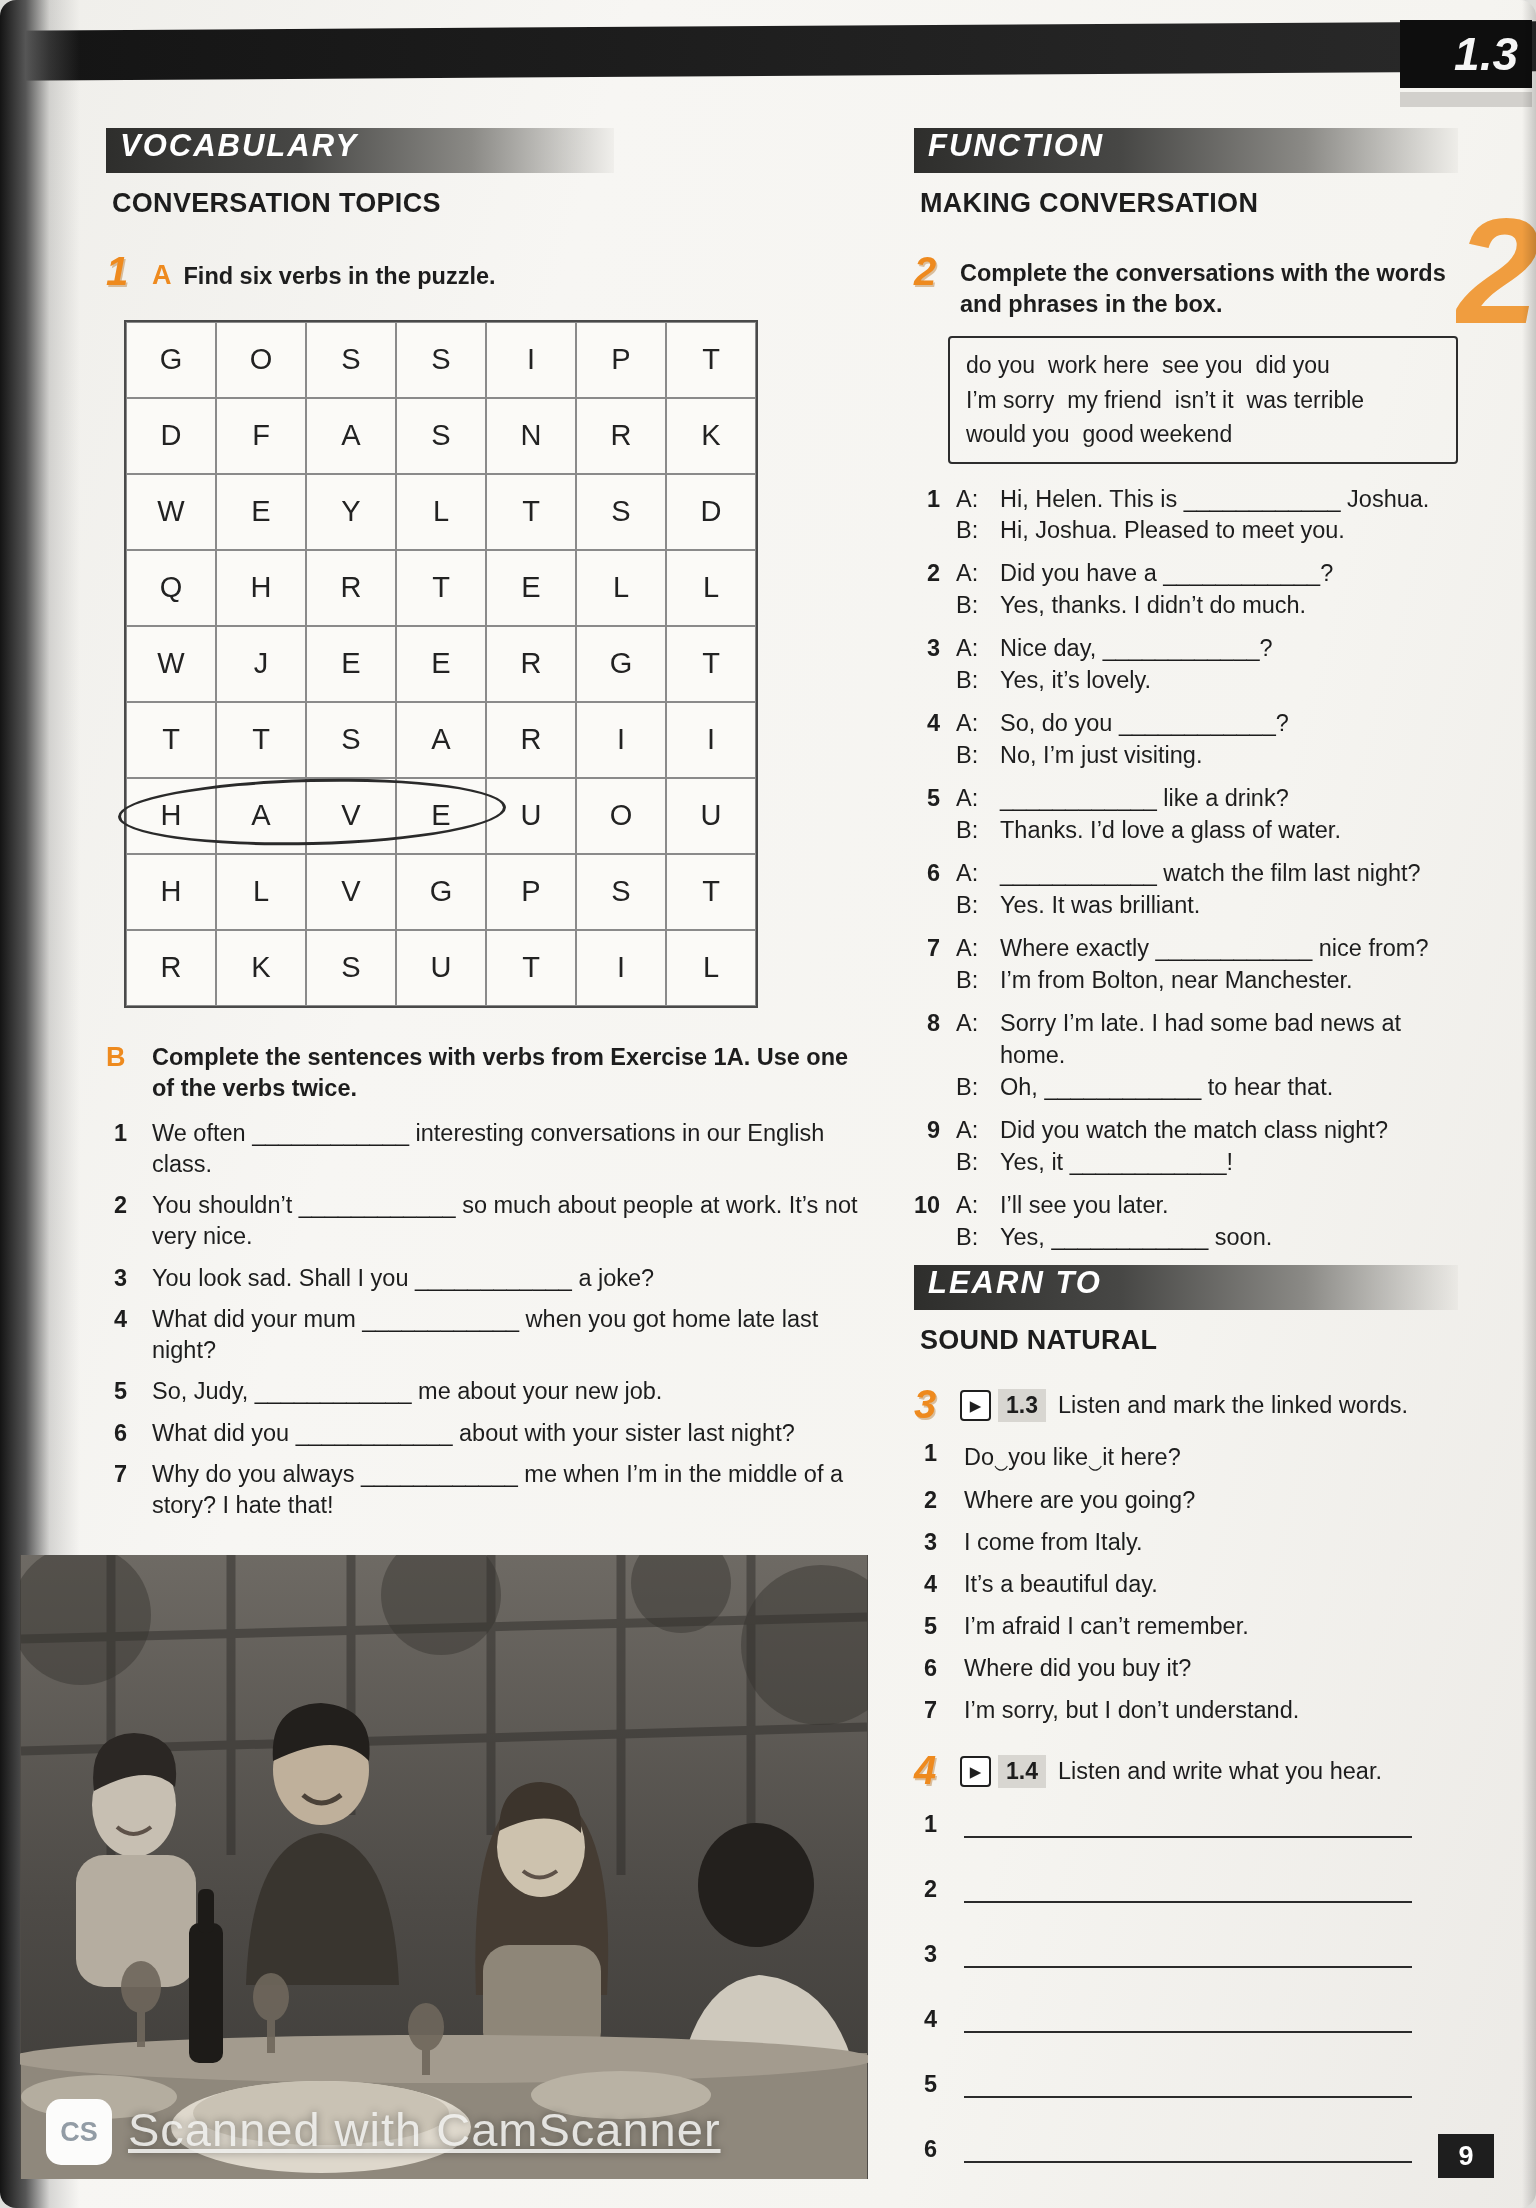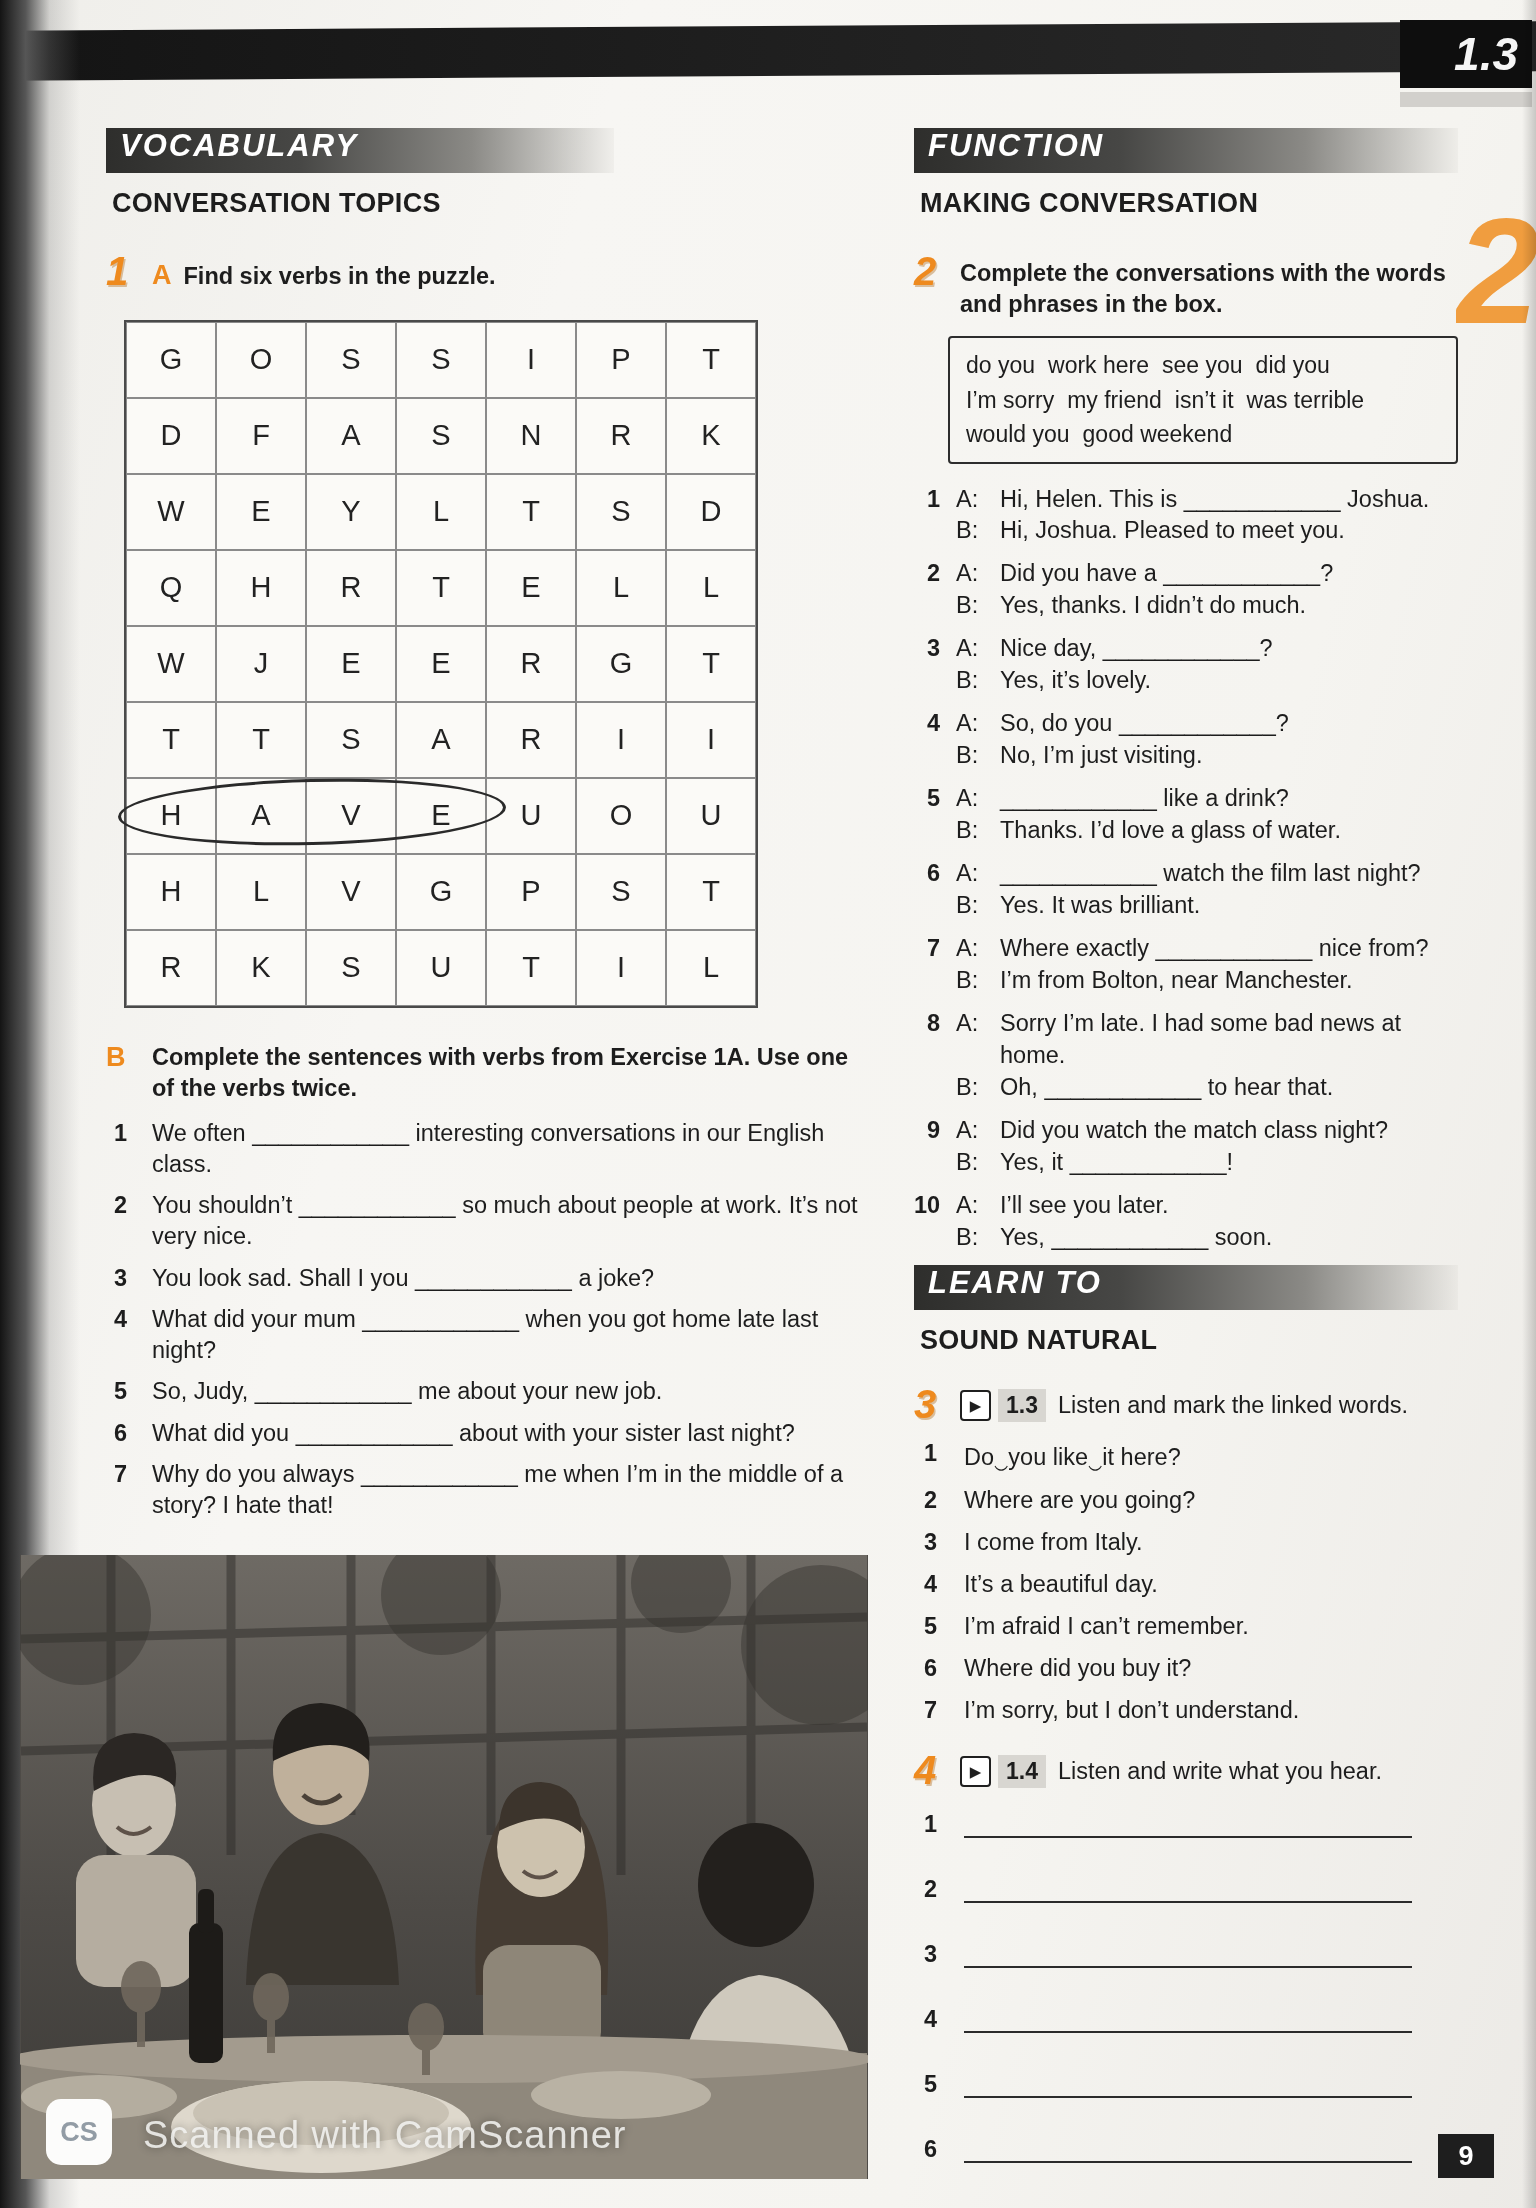--- a/index.html
+++ b/index.html
@@ -1,20 +1,20 @@
 <!DOCTYPE html>
 <html><head>
 <meta charset="utf-8">
 <style>
   * { margin:0; padding:0; box-sizing:border-box; }
   html,body { background:#dededb; }
   .page {
     position:relative; width:1536px; height:2208px; overflow:hidden;
     background:linear-gradient(105deg,#efeeea,#f7f6f3 30%,#f5f4f0 70%,#eceae6);
-    font-family:"Liberation Sans", sans-serif; color:#1d1d1d;
+    font-family:"Liberation Sans", sans-serif; color:#1d1d1d;border-radius:16px;
   }
   
   .top-bar { position:absolute; top:26px; left:-8px; width:1560px; height:50px;
     background:linear-gradient(90deg,#141414,#2a2a2a); transform:rotate(-0.35deg); }
   .unit-badge { position:absolute; top:20px; right:4px; width:132px; height:68px;
     background:#0e0e0e; color:#f5f5f5; font-style:italic; font-weight:bold; font-size:46px;
     display:flex; align-items:center; justify-content:flex-end; padding-right:14px; }
   .unit-badge-strip { position:absolute; top:92px; right:4px; width:132px; height:15px; background:#d2d0cc; }
   .side-tab { position:absolute; top:196px; right:-30px; width:110px; overflow:hidden;
     font-size:150px; line-height:1; font-weight:bold; font-style:italic; color:#f0942c; opacity:.9; }
@@ -50,22 +50,22 @@
     border:3px solid #2a2a2a; border-radius:50%; transform:rotate(-1.4deg); }
 
   .num-list { margin:14px 0 0 8px; }
   .num-item { display:grid; grid-template-columns:30px 1fr; column-gap:8px;
     font-size:23.5px; line-height:1.33; margin-bottom:10px; }
   .num-item .n { font-weight:bold; }
 
   
   .photo { position:relative; margin-top:34px; margin-left:-86px; width:848px; height:624px;
     background:#4e4b47; overflow:hidden; }
-  .watermark { position:absolute; left:123px; bottom:22px; font-size:38px; letter-spacing:1px;
-    color:rgba(242,242,240,.88); text-shadow:0 0 8px rgba(0,0,0,.4); white-space:nowrap; }
+  .watermark { position:absolute; left:108px; bottom:22px; font-size:47px; letter-spacing:1px;
+    color:rgba(242,242,240,.88); text-shadow:0 0 8px rgba(0,0,0,.4); white-space:nowrap;text-decoration:underline; }
   .cs-logo { position:absolute; left:26px; bottom:14px; width:66px; height:66px; background:#fcfcfb;
     border-radius:15px; display:flex; align-items:center; justify-content:center;
     font-weight:bold; font-size:27px; color:#929ca5; }
 
   
   .word-box { border:2px solid #2d2d2d; border-radius:4px; padding:10px 16px; margin:16px 0 0 34px; }
   .wb-row { display:flex; gap:13px; font-size:23px; line-height:1.5; flex-wrap:nowrap; }
   .conv { margin-top:20px; font-size:23.5px; line-height:1.36; }
   .conv-item { margin-bottom:11px; }
   .conv-row { display:grid; grid-template-columns:38px 40px 1fr; column-gap:4px; }

